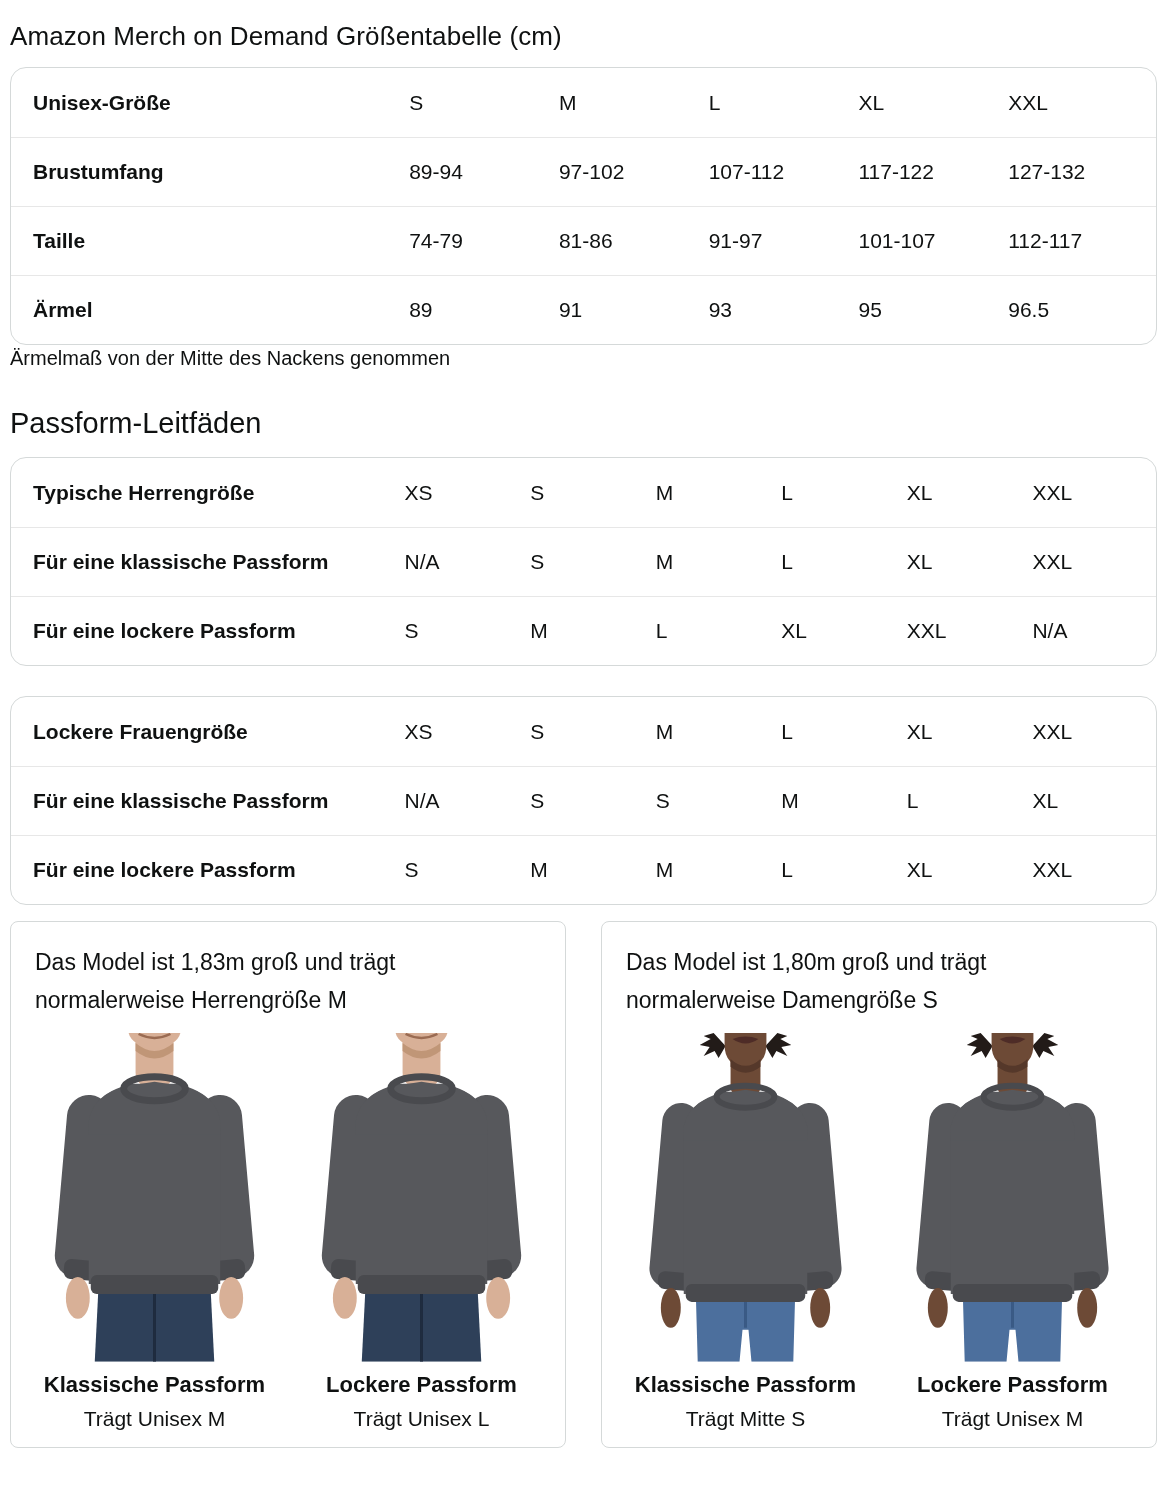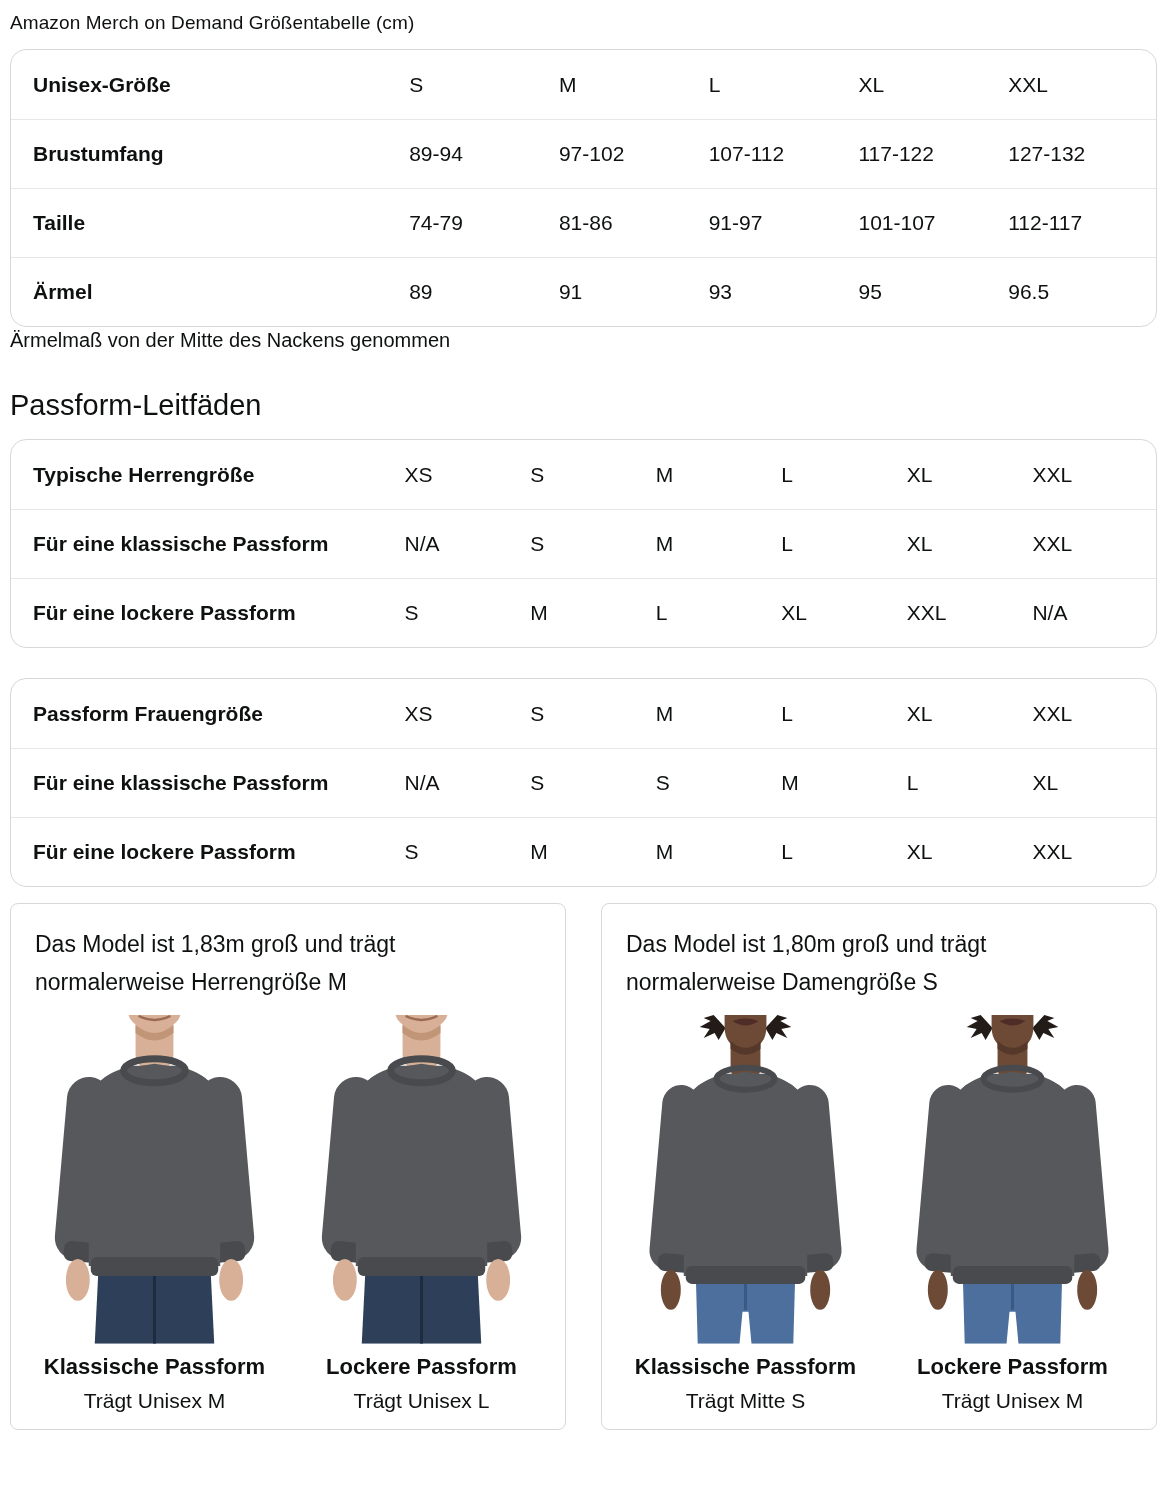--- a/index.html
+++ b/index.html
@@ -4,21 +4,21 @@
 <style>
   * { box-sizing: border-box; }
   html, body { margin: 0; padding: 0; background: #ffffff; }
   body {
     font-family: "Liberation Sans", "DejaVu Sans", sans-serif;
     color: var(--text, #0f1111);
     -webkit-font-smoothing: antialiased;
   }
   .page { width: 1167px; padding: 8px 10px 4px; }
 
-  .page-title { font-size: 19px; font-weight: 400; margin: 4px 0 15px 0; letter-spacing: .1px; }
+  .page-title { font-size: 26px; font-weight: 400; margin: 13px 0 15px 0; letter-spacing: .1px; }
 
   table.chart {
     width: 100%;
     table-layout: fixed;
     border-collapse: separate;
     border-spacing: 0;
     border: 1px solid var(--border, #d5d9d9);
     border-radius: 16px;
     font-size: 21px;
   }
@@ -203,21 +203,21 @@
           <td>XL</td>
           <td>XXL</td>
           <td>N/A</td>
         </tr>
       </tbody>
   </table>
 
   <table class="chart cols6 table-gap">
     <tbody>
         <tr>
-          <th>Passform Frauengröße</th>
+          <th>Lockere Frauengröße</th>
           <td>XS</td>
           <td>S</td>
           <td>M</td>
           <td>L</td>
           <td>XL</td>
           <td>XXL</td>
         </tr>
         <tr>
           <th>Für eine klassische Passform</th>
           <td>N/A</td>

